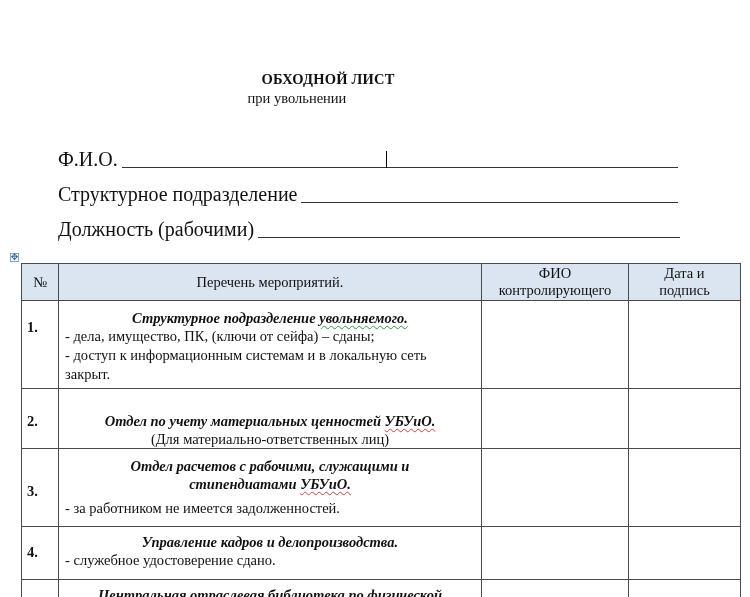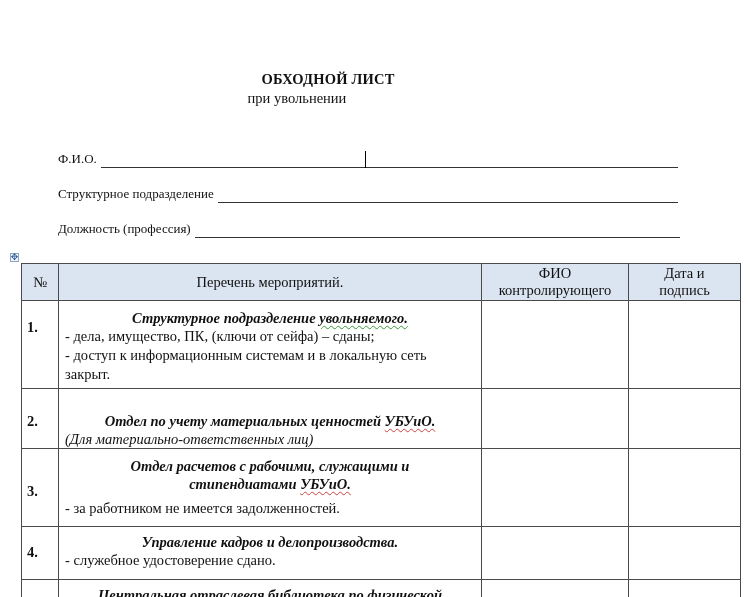--- a/index.html
+++ b/index.html
@@ -13,21 +13,21 @@
   .title {
     position: absolute; left: 0; width: 656px; top: 71px;
     text-align: center; font-weight: bold; font-size: 14.5px; letter-spacing: 0.2px;
   }
   .subtitle {
     position: absolute; left: 0; width: 594px; top: 90px;
     text-align: center; font-size: 14.5px;
   }
   .field {
     position: absolute; left: 58px; height: 20px;
-    font-size: 13px; display: flex; align-items: flex-end;
+    font-size: 20px; display: flex; align-items: flex-end;
   }
   .field .lbl { white-space: nowrap; padding-right: 4px; line-height: 18px; }
   .field .line {
     border-bottom: 1px solid #333; height: 16px; flex: 1; position: relative;
   }
   .caret {
     position: absolute; width: 1.5px; height: 17px; background: #000; top: 0;
   }
   .move-handle {
     position: absolute; left: 10px; top: 253px; width: 9px; height: 9px;
@@ -46,21 +46,21 @@
   table.sheet th {
     background: #dbe5f1; font-weight: normal; text-align: center; vertical-align: middle;
     line-height: 17px; height: 36px; padding: 0 4px;
   }
   .col-num { width: 37px; }
   .col-item { width: 423px; }
   .col-fio { width: 147px; }
   .col-date { width: 112px; }
   .numcell { font-weight: bold; padding-left: 5px !important; }
   .head { font-weight: bold; font-style: italic; text-align: center; line-height: 18px; }
-  .sub-i { font-style: italic; line-height: 18px; }
+  .sub-i { text-align: center; line-height: 18px; }
   .line-txt { line-height: 19px; }
   .squiggle {
     text-decoration: underline wavy #d04040; text-decoration-thickness: 1px; text-underline-offset: 2px;
   }
   .squiggle-g {
     text-decoration: underline wavy #3a9a3a; text-decoration-thickness: 1px; text-underline-offset: 2px;
   }
 </style>
 </head>
 <body>
@@ -72,21 +72,21 @@
   <span class="lbl">Ф.И.О.</span>
   <span class="line">
     <span class="caret" style="left:264px;"></span>
   </span>
 </div>
 <div class="field" style="top:183px; width:620px;">
   <span class="lbl">Структурное подразделение</span>
   <span class="line"></span>
 </div>
 <div class="field" style="top:218px; width:622px;">
-  <span class="lbl">Должность (профессия)</span>
+  <span class="lbl">Должность (рабочими)</span>
   <span class="line"></span>
 </div>
 
 <div class="move-handle">✥</div>
 
 <table class="sheet">
   <colgroup>
     <col class="col-num">
       <col class="col-item">
       <col class="col-fio">

